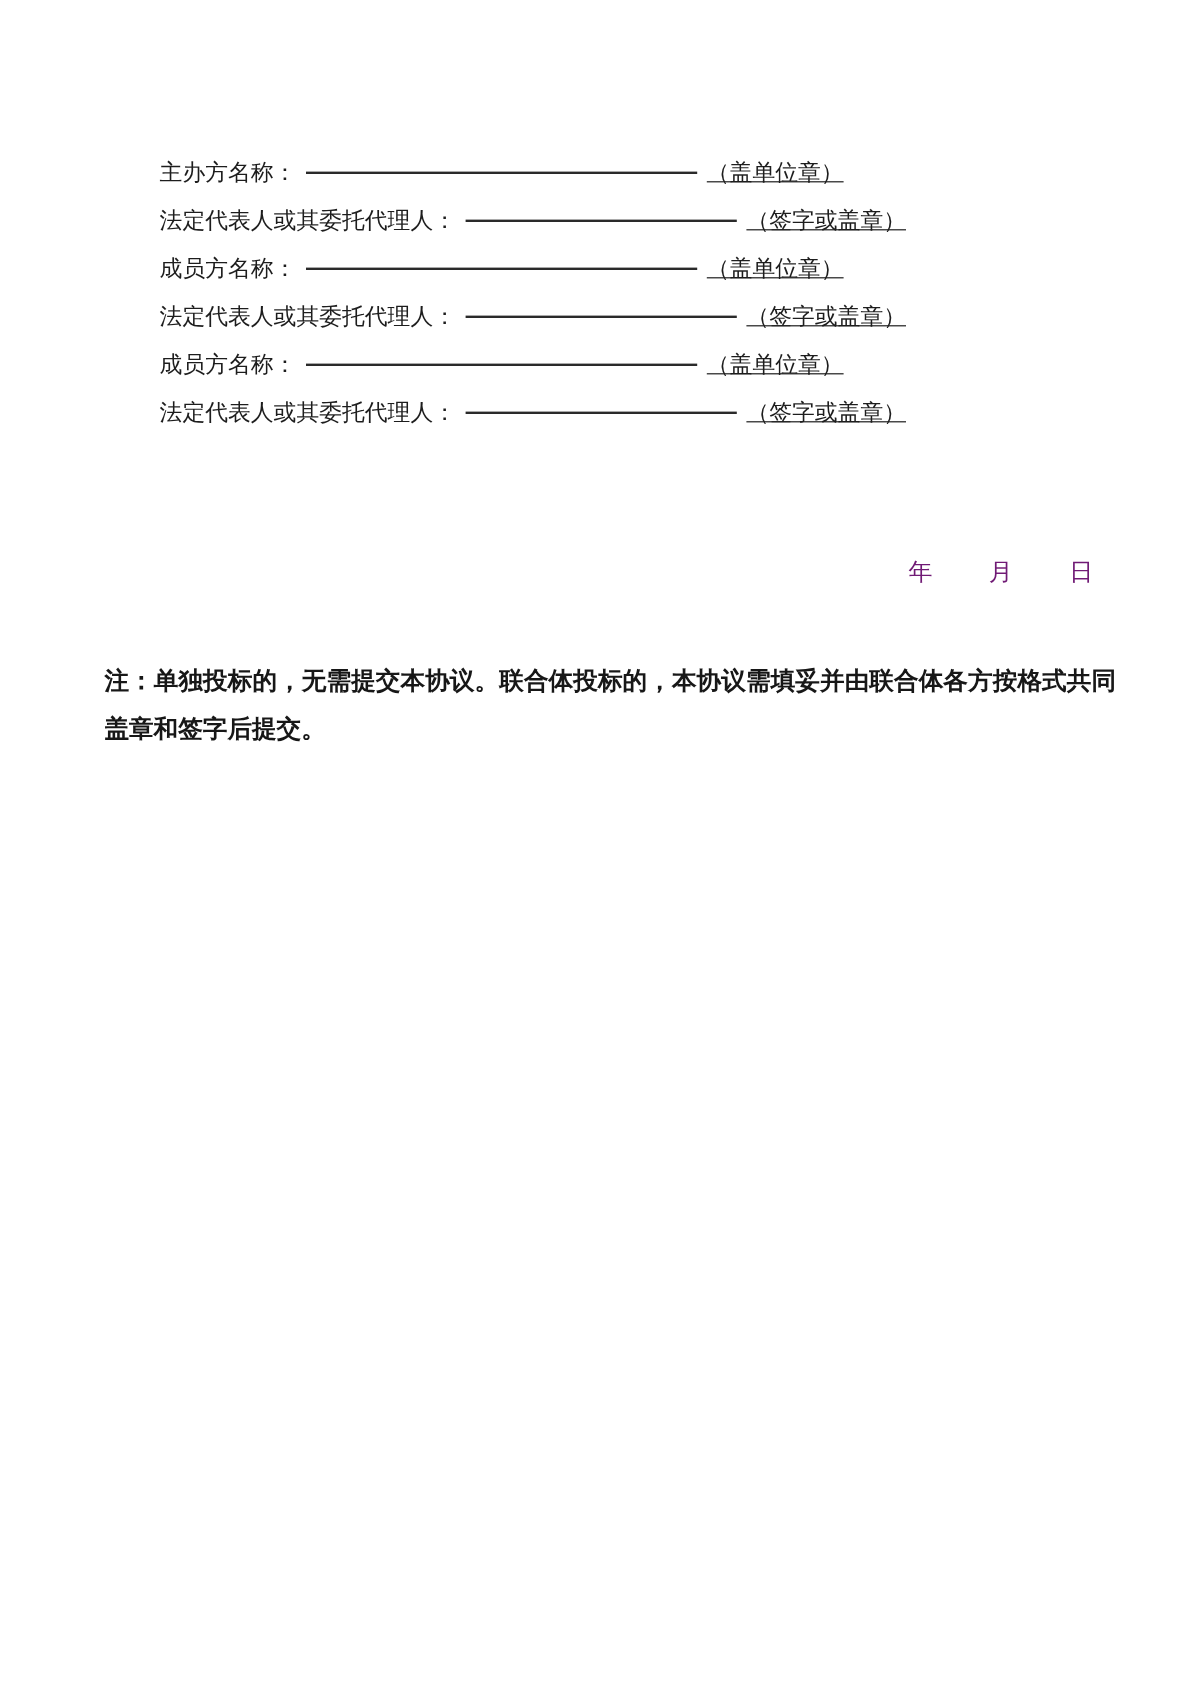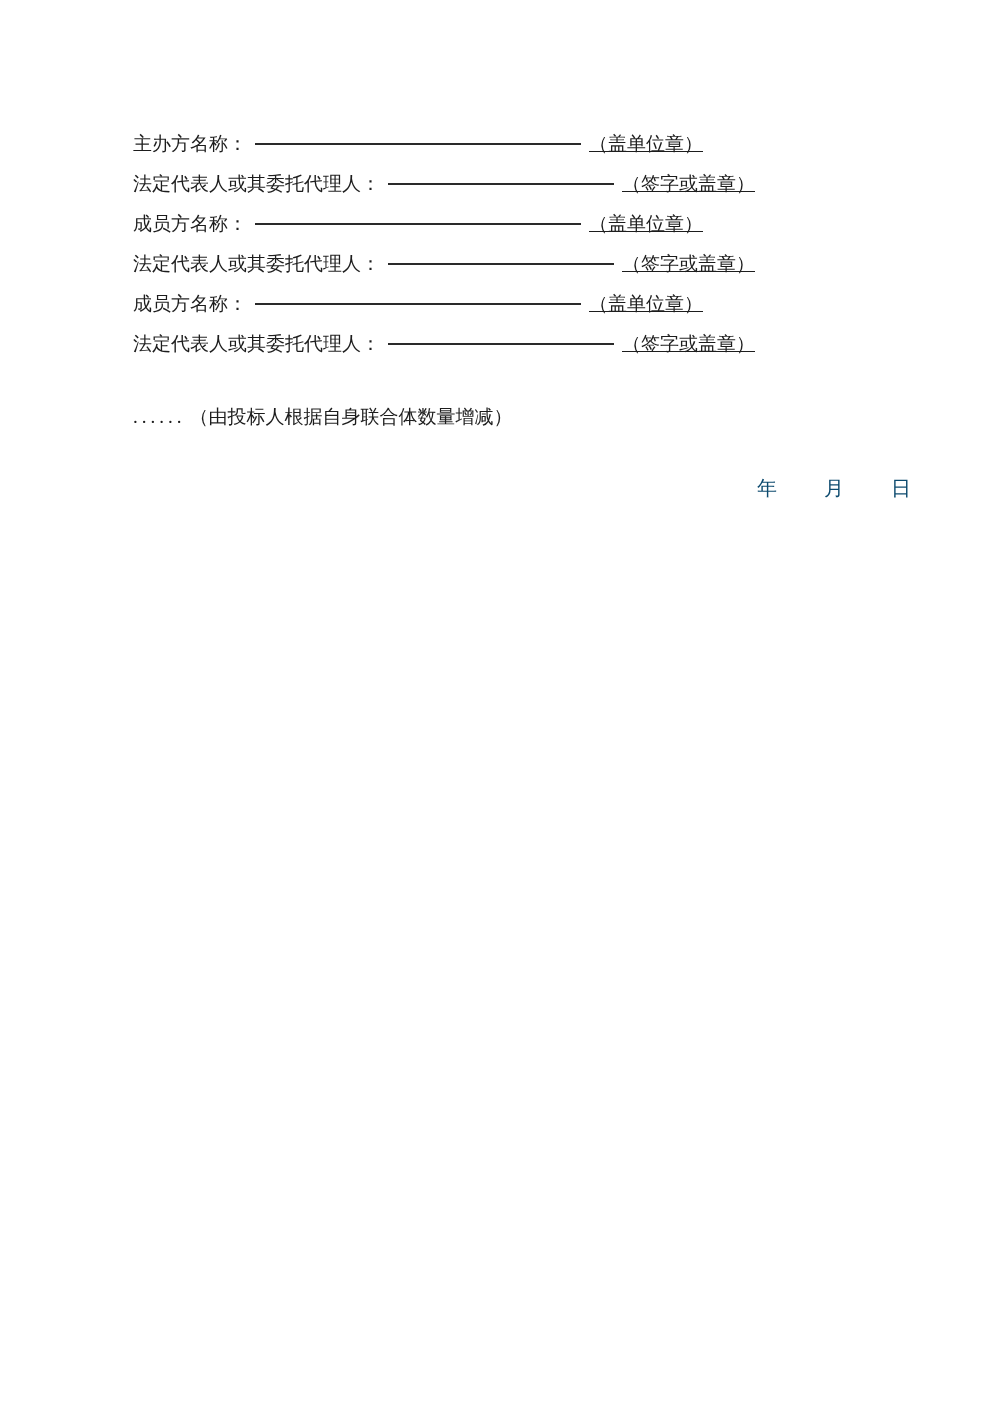--- a/index.html
+++ b/index.html
@@ -53,25 +53,25 @@
     font-size: 19px;
     white-space: nowrap;
   }
   .ellipsis-line .dots {
     letter-spacing: 4px;
     margin-right: 4px;
   }
   .date-line {
     position: absolute;
     left: 0;
-    top: 475px;
+    top: 463px;
     width: 911px;
     text-align: right;
     font-size: 20px;
-    color: #0c4a6e;
+    color: #701a75;
   }
   .date-line span {
     margin-left: 42px;
   }
   .footnote {
     position: absolute;
     left: 87px;
     top: 548px;
     width: 843px;
     margin: 0;
@@ -118,26 +118,24 @@
       <span class="blank name"></span>
       <span class="suffix">（盖单位章）</span>
     </div>
 
     <div class="form-line">
       <span class="label">法定代表人或其委托代理人：</span>
       <span class="blank rep"></span>
       <span class="suffix">（签字或盖章）</span>
     </div>
 
-    <div class="ellipsis-line">
-      <span class="dots">......</span><span>（由投标人根据自身联合体数量增减）</span>
-    </div>
 
   </div>
 
   <div class="date-line">
     <span>年</span>
     <span>月</span>
     <span>日</span>
   </div>
 
+  <p class="footnote">注：单独投标的，无需提交本协议。联合体投标的，本协议需填妥并由联合体各方按格式共同盖章和签字后提交。</p>
 
 </div>
 
 </body></html>

